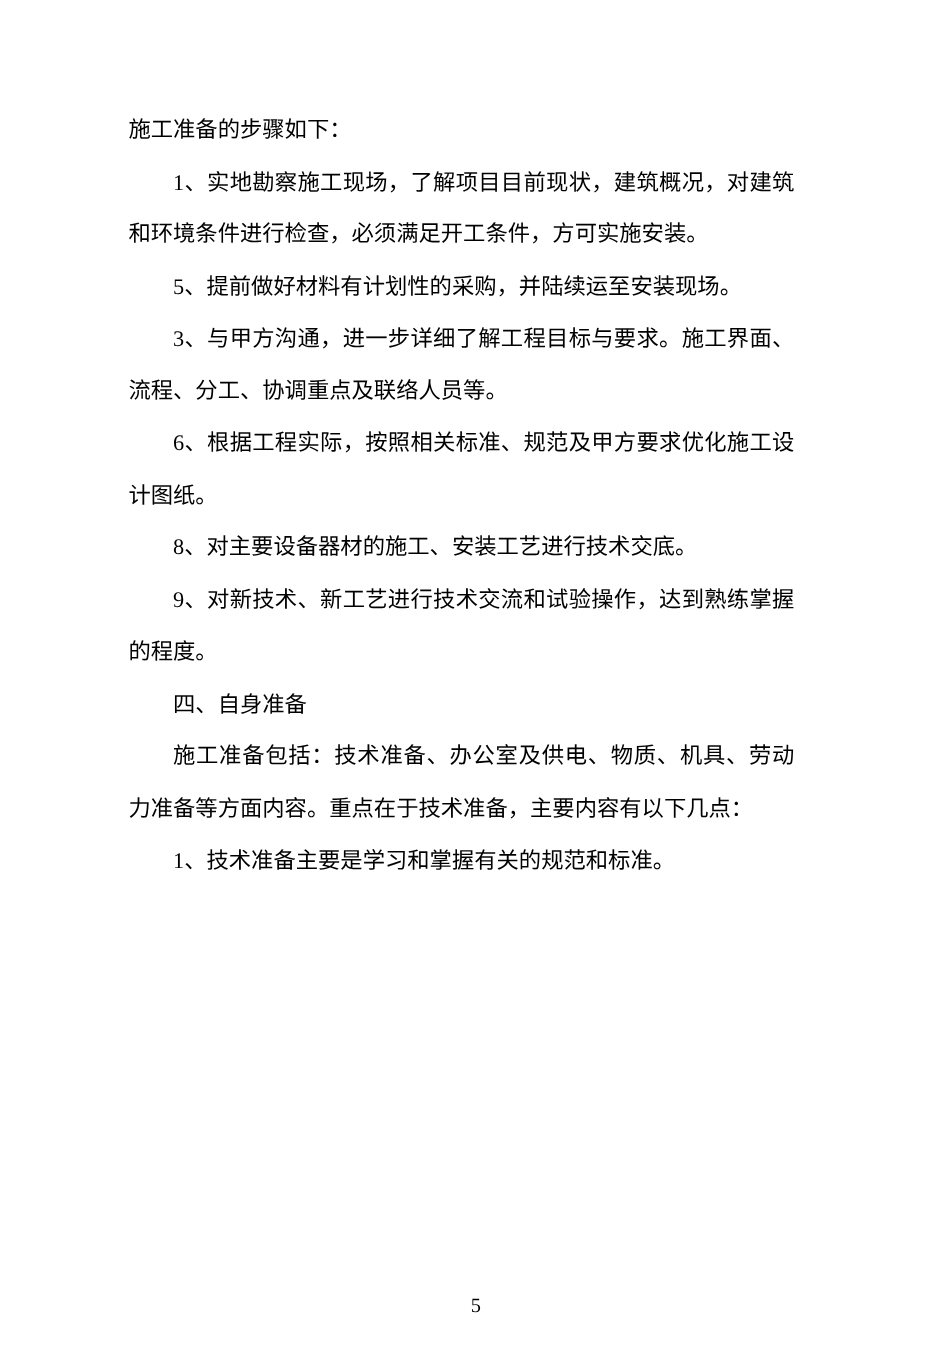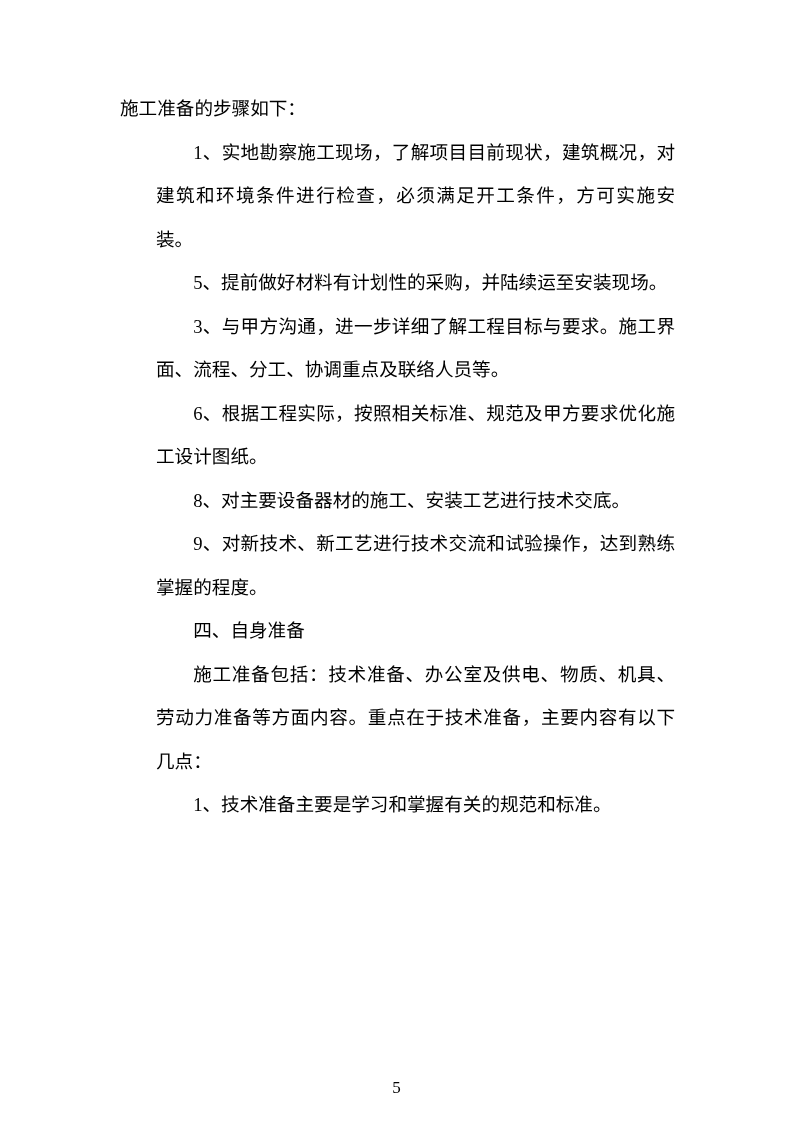--- a/index.html
+++ b/index.html
@@ -11,35 +11,34 @@
     position: relative;
     width: 793px;
     height: 1122px;
     background: #ffffff;
     overflow: hidden;
     font-family: "Liberation Serif", "DejaVu Serif", serif;
     color: #000000;
   }
   .doc-body {
     position: absolute;
-    left: 120px;
+    left: 107px;
     top: 87px;
     width: 555px;
   }
   .para {
     margin: 0;
     font-size: 18.6px;
     line-height: 43.5px;
     text-align: justify;
     letter-spacing: 0;
     word-break: normal;
   }
   .para.indent {
     text-indent: 2em;
-    margin-left: 36px;
   }
   .page-footer {
     position: absolute;
     left: 0;
     top: 1078px;
     width: 100%;
     text-align: center;
     font-size: 17px;
     line-height: 20px;
     font-family: "Liberation Serif", "DejaVu Serif", serif;

